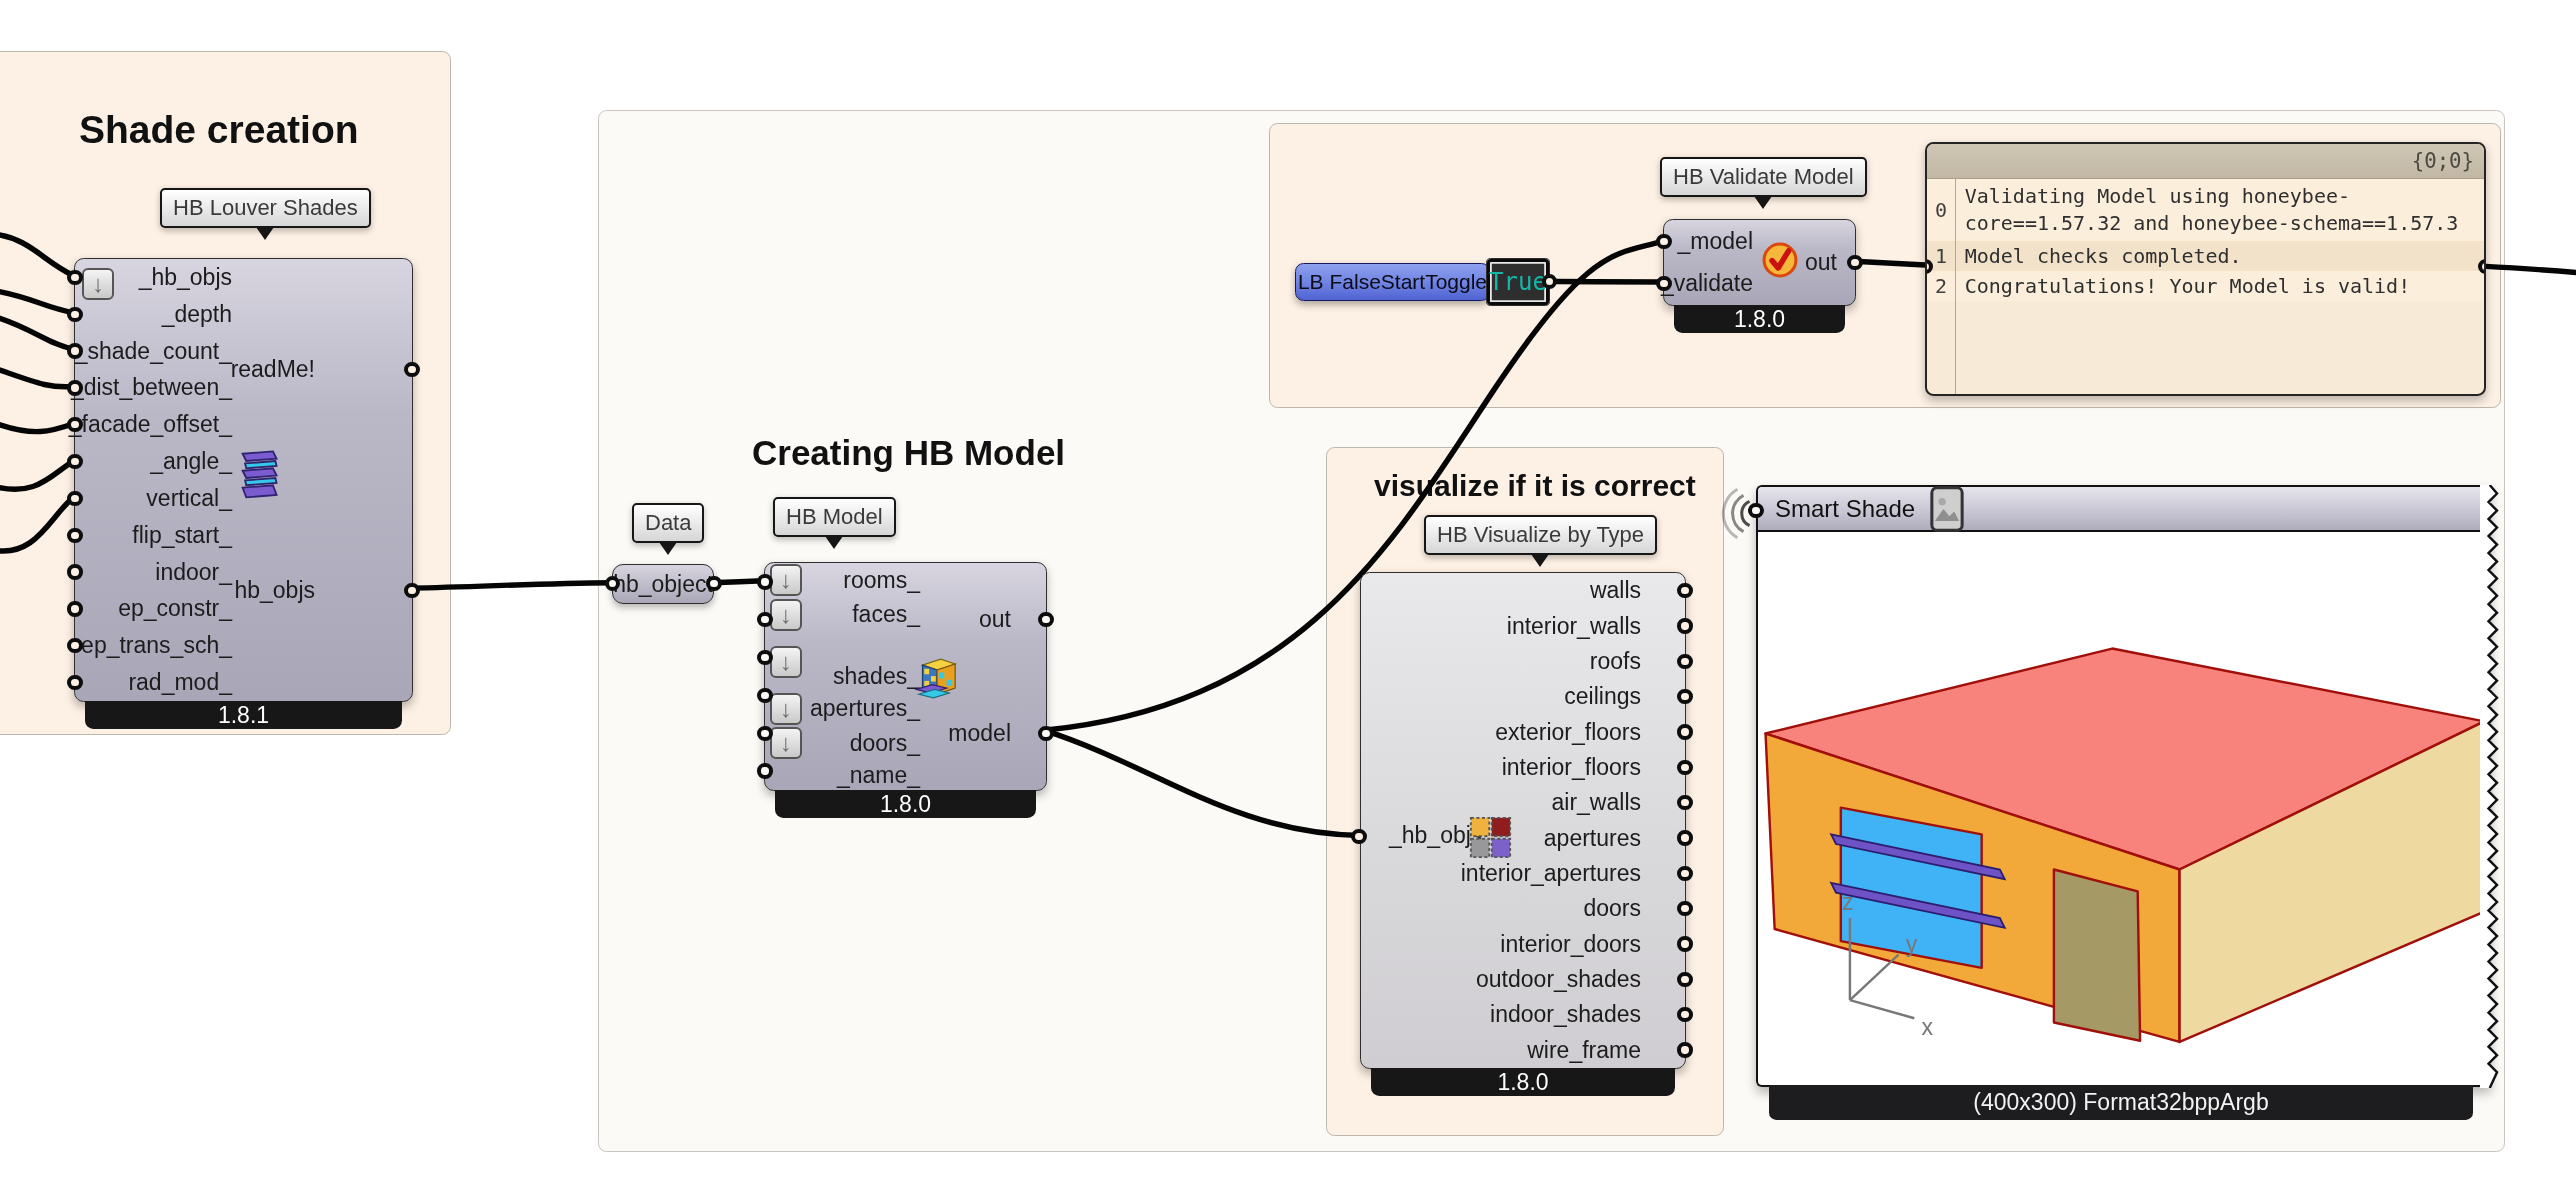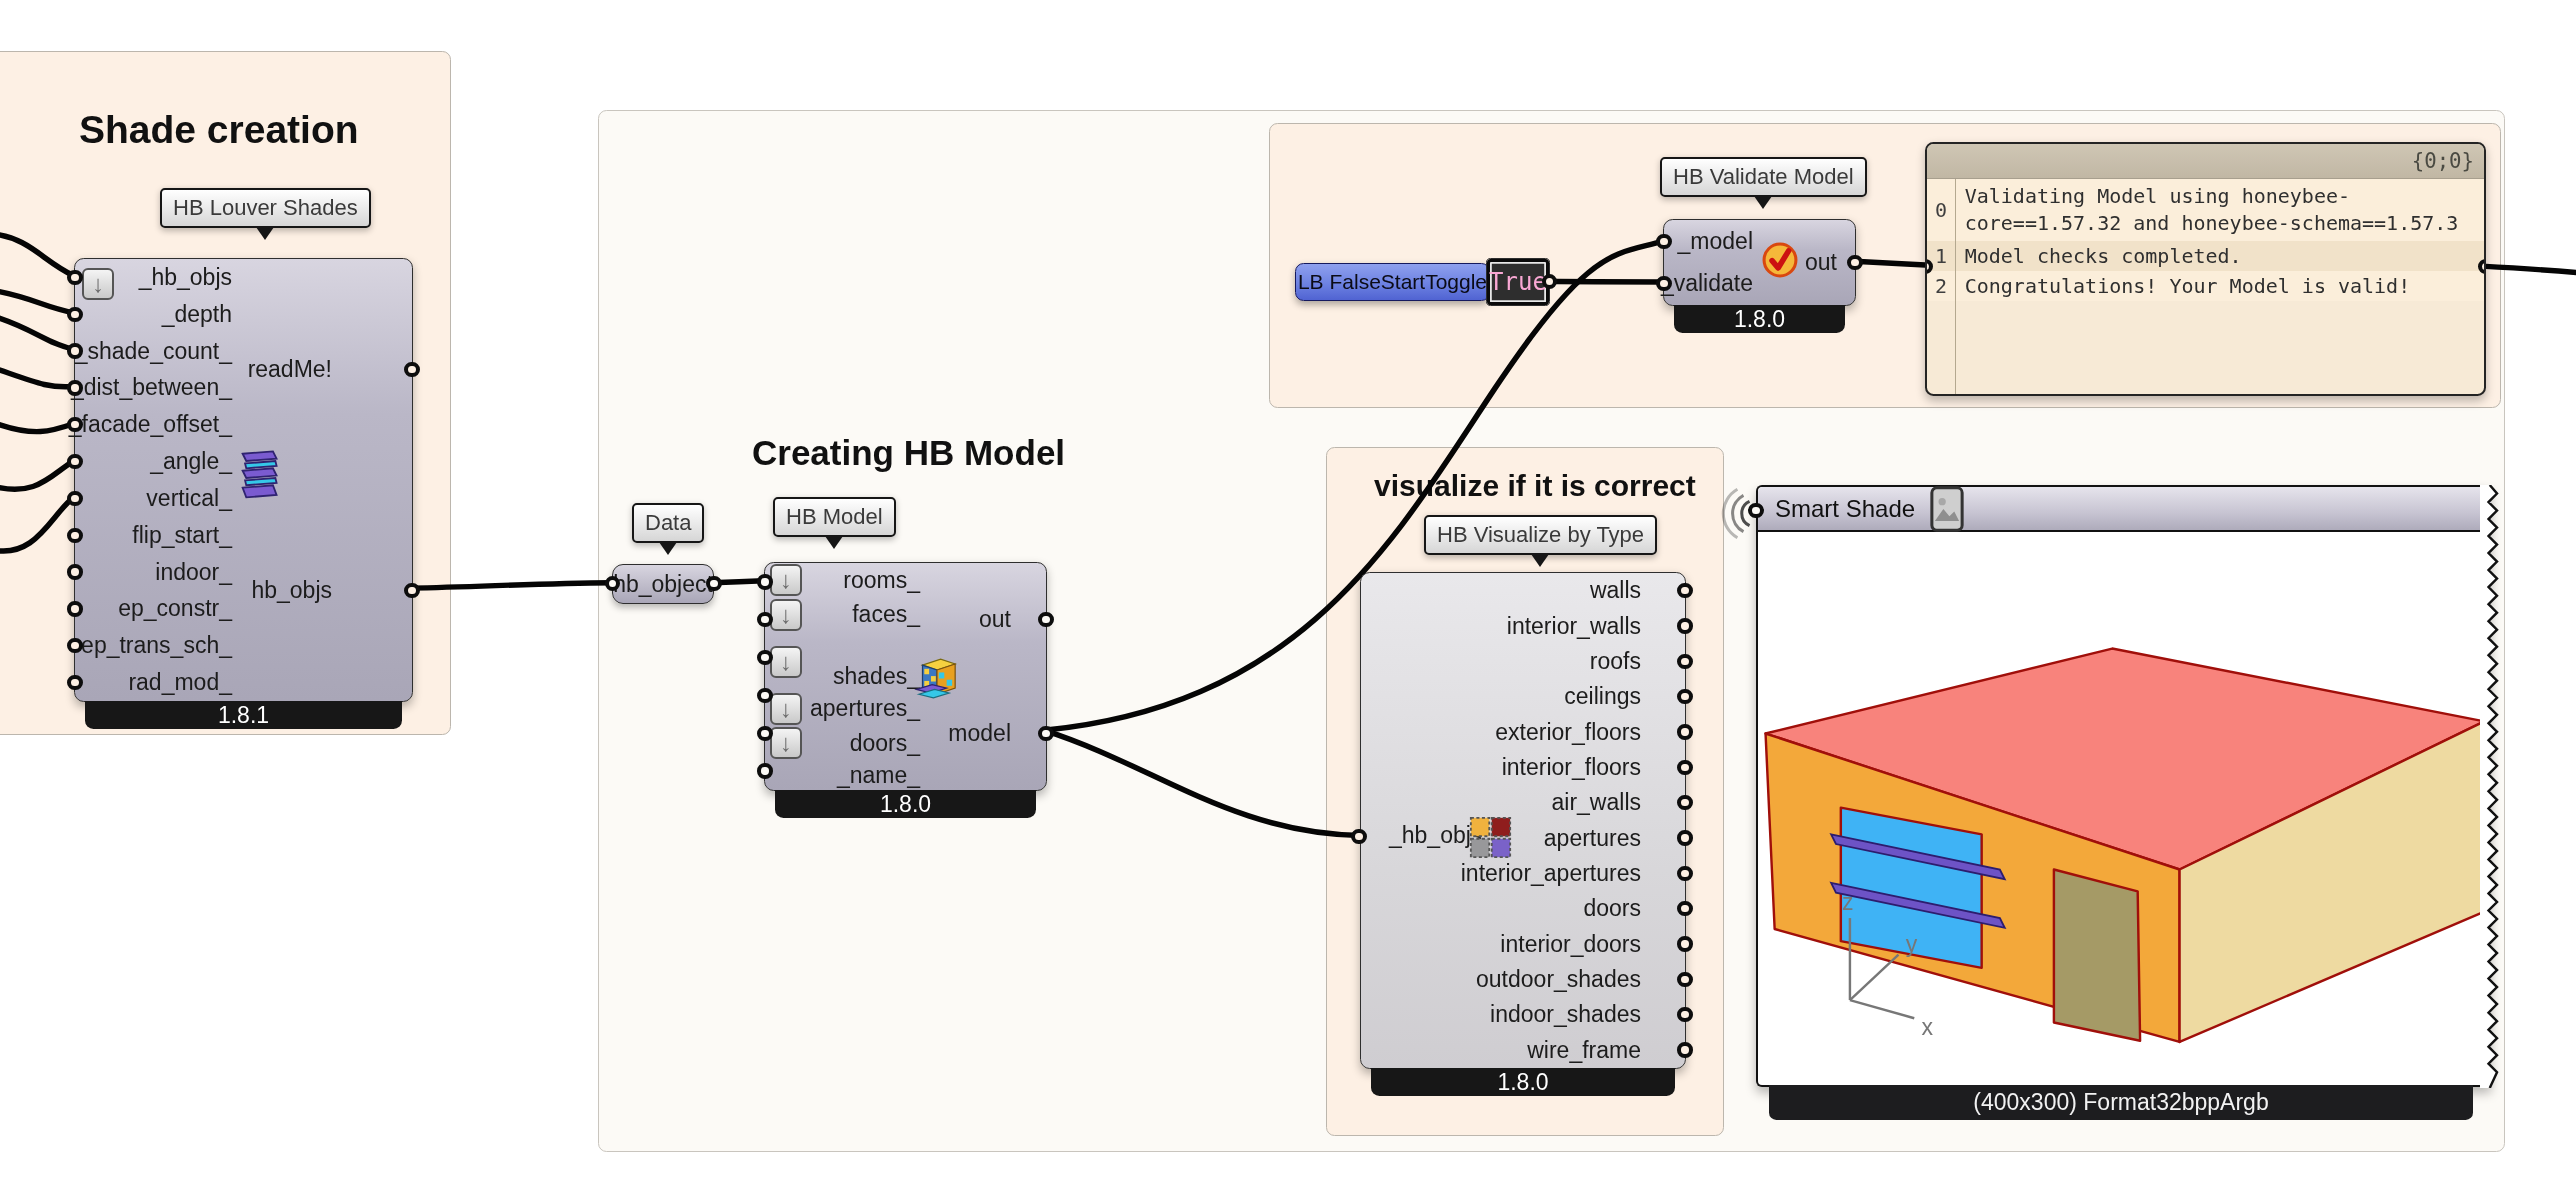--- a/index.html
+++ b/index.html
@@ -38,21 +38,21 @@
   
   .capsule{position:absolute;background:linear-gradient(180deg,#d8d5e0,#a9a6b7);border:1.8px solid #2e2e2e;
     border-radius:11px;display:flex;align-items:center;justify-content:center;font-size:23px;color:#161616;
     box-shadow:0 3.6px 7.3px rgba(0,0,0,.28);}
   
   .toggle-label{position:absolute;background:linear-gradient(180deg,#8fa0ee 0%,#6d82e2 55%,#5063d2 100%);
     border:1.8px solid #15195e;border-radius:8.5px;display:flex;align-items:center;justify-content:center;
     font-size:21px;color:#0b0b16;box-shadow:0 3.6px 7.3px rgba(0,0,0,.3);}
   .toggle-value{position:absolute;background:#2e2e2e;border:3px solid #0a0a0a;outline:1.8px solid #2e2e2e;
     box-shadow:inset 0 0 0 1.8px #e8e8e8;display:flex;align-items:center;justify-content:center;
-    color:#f9a8d4;font-family:"DejaVu Sans Mono",monospace;font-size:24px;border-radius:3.6px;}
+    color:#14b8a6;font-family:"DejaVu Sans Mono",monospace;font-size:24px;border-radius:3.6px;}
   
   .panel{position:absolute;background:#f7ead6;border:2.4px solid #242424;border-radius:8.5px;overflow:hidden;
     font-family:"DejaVu Sans Mono",monospace;box-shadow:0 4.9px 9.7px rgba(0,0,0,.25);}
   .panel-head{position:absolute;left:0;right:0;top:0;height:35px;background:linear-gradient(#cfc6b4,#c1b7a4);
     border-bottom:1.2px solid #a89f8e;font-size:20.7px;color:#4a4a42;text-align:right;line-height:35px;padding-right:10px;box-sizing:border-box;}
   .panel-gutterline{position:absolute;left:28px;top:35px;bottom:0;width:1.2px;background:#b4a88f;}
   .p-row{position:absolute;left:0;right:0;display:flex;font-size:20px;color:#2f2f2f;}
   .p-num{width:28px;text-align:center;flex:none;color:#3f3f3f;}
   .p-text{flex:1;padding-left:9.7px;white-space:pre-line;}
   
@@ -106,21 +106,21 @@
       <div class="prow" style="justify-content:flex-end;">_dist_between_</div>
       <div class="prow" style="justify-content:flex-end;">_facade_offset_</div>
       <div class="prow" style="justify-content:flex-end;">_angle_</div>
       <div class="prow" style="justify-content:flex-end;">vertical_</div>
       <div class="prow" style="justify-content:flex-end;">flip_start_</div>
       <div class="prow" style="justify-content:flex-end;">indoor_</div>
       <div class="prow" style="justify-content:flex-end;">ep_constr_</div>
       <div class="prow" style="justify-content:flex-end;">ep_trans_sch_</div>
       <div class="prow" style="justify-content:flex-end;">rad_mod_</div>
     </div>
-    <div class="ports col-out plabel" style="right:0;width:182px;padding-right:80px;box-sizing:border-box;">
+    <div class="ports col-out plabel" style="right:17px;width:182px;padding-right:80px;box-sizing:border-box;">
       <div class="prow" style="justify-content:flex-end;">readMe!</div>
       <div class="prow" style="justify-content:flex-end;">hb_objs</div>
     </div>
     <span class="arrow-btn" style="position:absolute;left:7.3px;top:8.5px;">↓</span>
 
     <svg width="40" height="56" viewBox="0 0 66 92" style="position:absolute;left:164px;top:191px;">
       <g stroke="#2f2370" stroke-width="3">
         <polygon points="6,6 56,2 62,14 12,18" fill="#7a5bd0"></polygon>
         <polygon points="10,22 60,18 62,26 12,30" fill="#35c8e8"></polygon>
         <polygon points="6,34 56,30 62,42 12,46" fill="#7a5bd0"></polygon>

